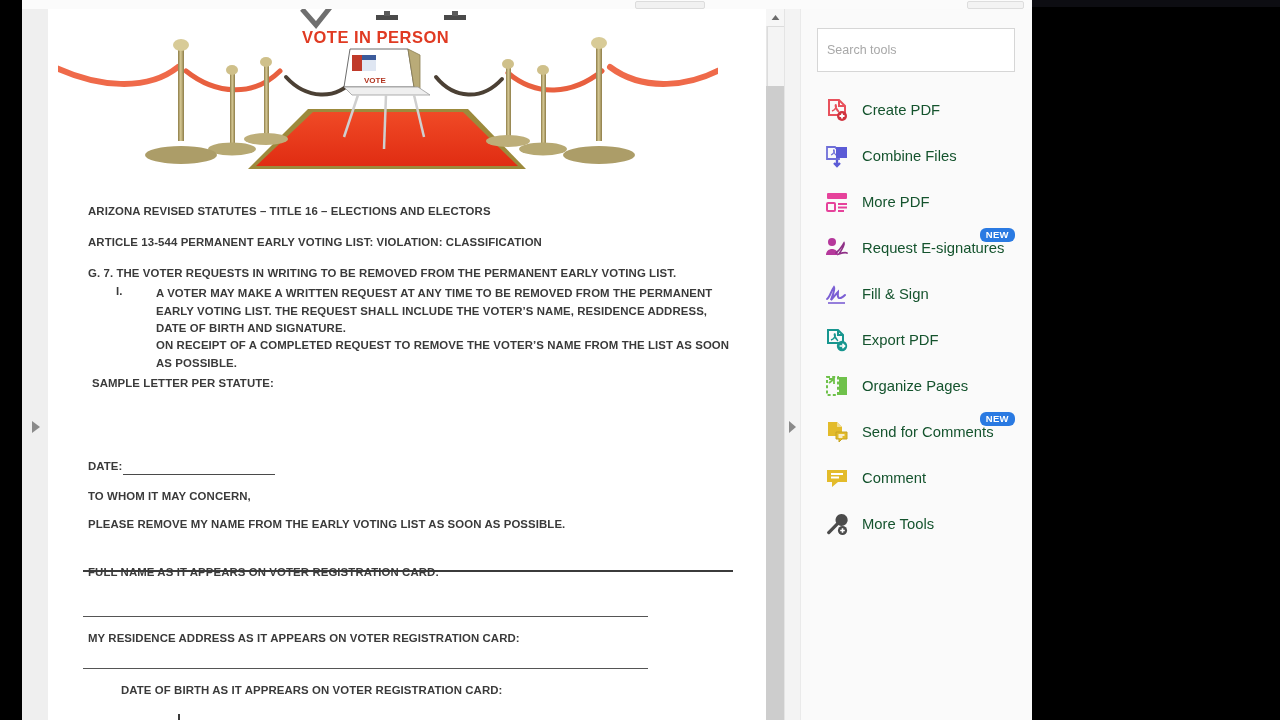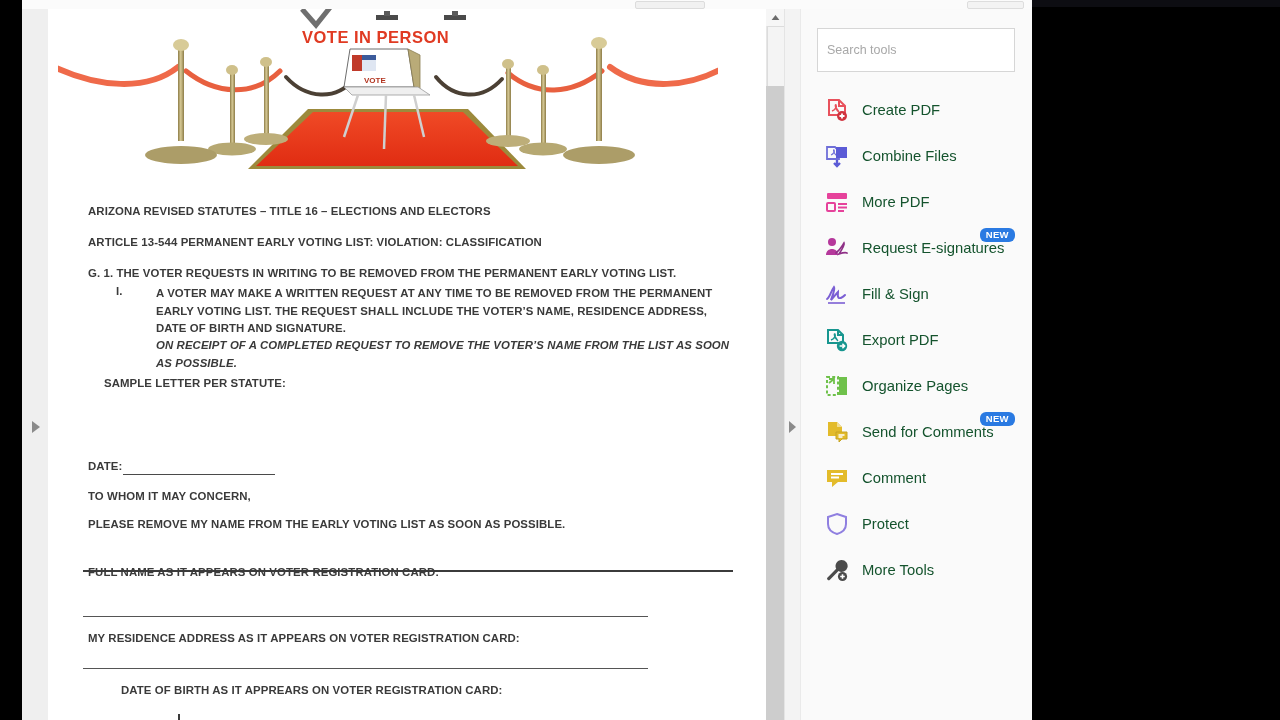--- a/index.html
+++ b/index.html
@@ -176,36 +176,36 @@
 
           <div class="blk" style="left:0;top:0;">
             <div class="ln">ARIZONA REVISED STATUTES – TITLE 16 – ELECTIONS AND ELECTORS</div>
           </div>
 
           <div class="blk" style="left:0;top:31px;">
             <div class="ln">ARTICLE 13-544 PERMANENT EARLY VOTING LIST: VIOLATION: CLASSIFICATION</div>
           </div>
 
           <div class="blk" style="left:0;top:62px;">
-            <div class="ln">G. 1. THE VOTER REQUESTS IN WRITING TO BE REMOVED FROM THE PERMANENT EARLY VOTING LIST.</div>
+            <div class="ln">G. 7. THE VOTER REQUESTS IN WRITING TO BE REMOVED FROM THE PERMANENT EARLY VOTING LIST.</div>
           </div>
 
           <div class="blk" style="left:28px;top:80px;">
             <div class="ln">I.</div>
           </div>
 
           <div class="blk" style="left:68px;top:80px;width:584px;">
             <div class="ln wrapok">A VOTER MAY MAKE A WRITTEN REQUEST AT ANY TIME TO BE REMOVED FROM THE PERMANENT EARLY VOTING LIST.  THE REQUEST SHALL INCLUDE THE VOTER’S NAME, RESIDENCE ADDRESS, DATE OF BIRTH AND SIGNATURE.</div>
           </div>
 
-          <div class="blk" style="left:68px;top:132px;width:584px;font-style:italic;">
+          <div class="blk" style="left:68px;top:132px;width:584px;">
             <div class="ln wrapok">ON RECEIPT OF A COMPLETED REQUEST TO REMOVE THE VOTER’S NAME FROM THE LIST AS SOON AS POSSIBLE.</div>
           </div>
 
-          <div class="blk" style="left:16px;top:172px;">
+          <div class="blk" style="left:4px;top:172px;">
             <div class="ln">SAMPLE LETTER PER STATUTE:</div>
           </div>
 
           <div class="blk" style="left:0;top:255px;">
             <div class="ln">DATE: </div>
           </div>
           <div class="rule short" style="left:35px;top:269px;width:152px;"></div>
 
           <div class="blk" style="left:0;top:285px;">
             <div class="ln">TO WHOM IT MAY CONCERN,</div>
@@ -330,26 +330,20 @@
           </div>
           <div class="tool-item">
             <span class="tool-icon"><svg viewBox="0 0 24 24" width="24" height="24">
         <path d="M2 4h20v12h-9l-6 5v-5H2z" fill="#e3bb2a"></path>
         <path d="M6 8h12M6 11.5h8" stroke="#fff" stroke-width="1.8"></path>
       </svg></span>
             <span class="tool-label">Comment</span>
           </div>
           <div class="tool-item">
             <span class="tool-icon"><svg viewBox="0 0 24 24" width="24" height="24">
-        <path d="M12 2l9 3v7c0 5-4 8.5-9 10-5-1.5-9-5-9-10V5z" fill="none" stroke="#8f7fe0" stroke-width="2"></path>
-      </svg></span>
-            <span class="tool-label">Protect</span>
-          </div>
-          <div class="tool-item">
-            <span class="tool-icon"><svg viewBox="0 0 24 24" width="24" height="24">
         <path d="M16.5 2a6 6 0 0 0-5.3 8.8L2.6 19.4a1.6 1.6 0 0 0 2.3 2.3l8.6-8.6A6 6 0 1 0 16.5 2z" fill="#4b4b4b"></path>
         <circle cx="17.5" cy="18.5" r="4.6" fill="#4b4b4b"></circle>
         <path d="M17.5 16.2v4.6M15.2 18.5h4.6" stroke="#fff" stroke-width="1.6"></path>
       </svg></span>
             <span class="tool-label">More Tools</span>
           </div>
         </div>
     </div>
   </div>
 

